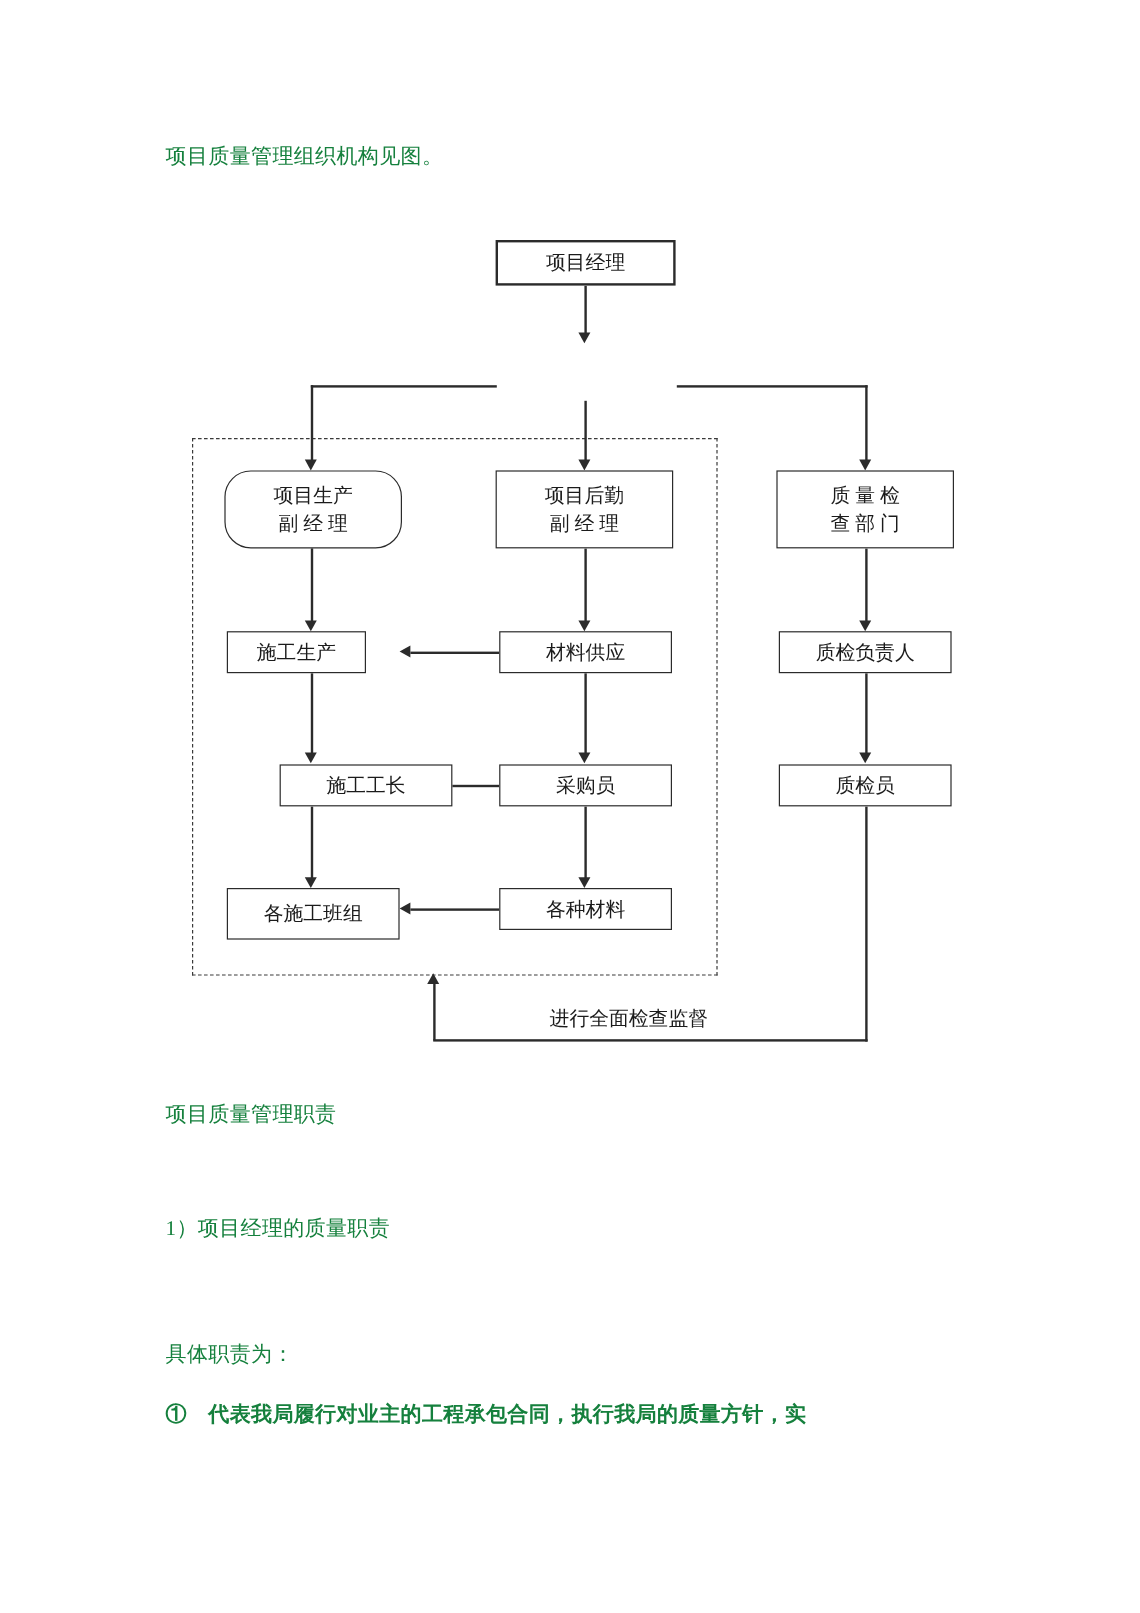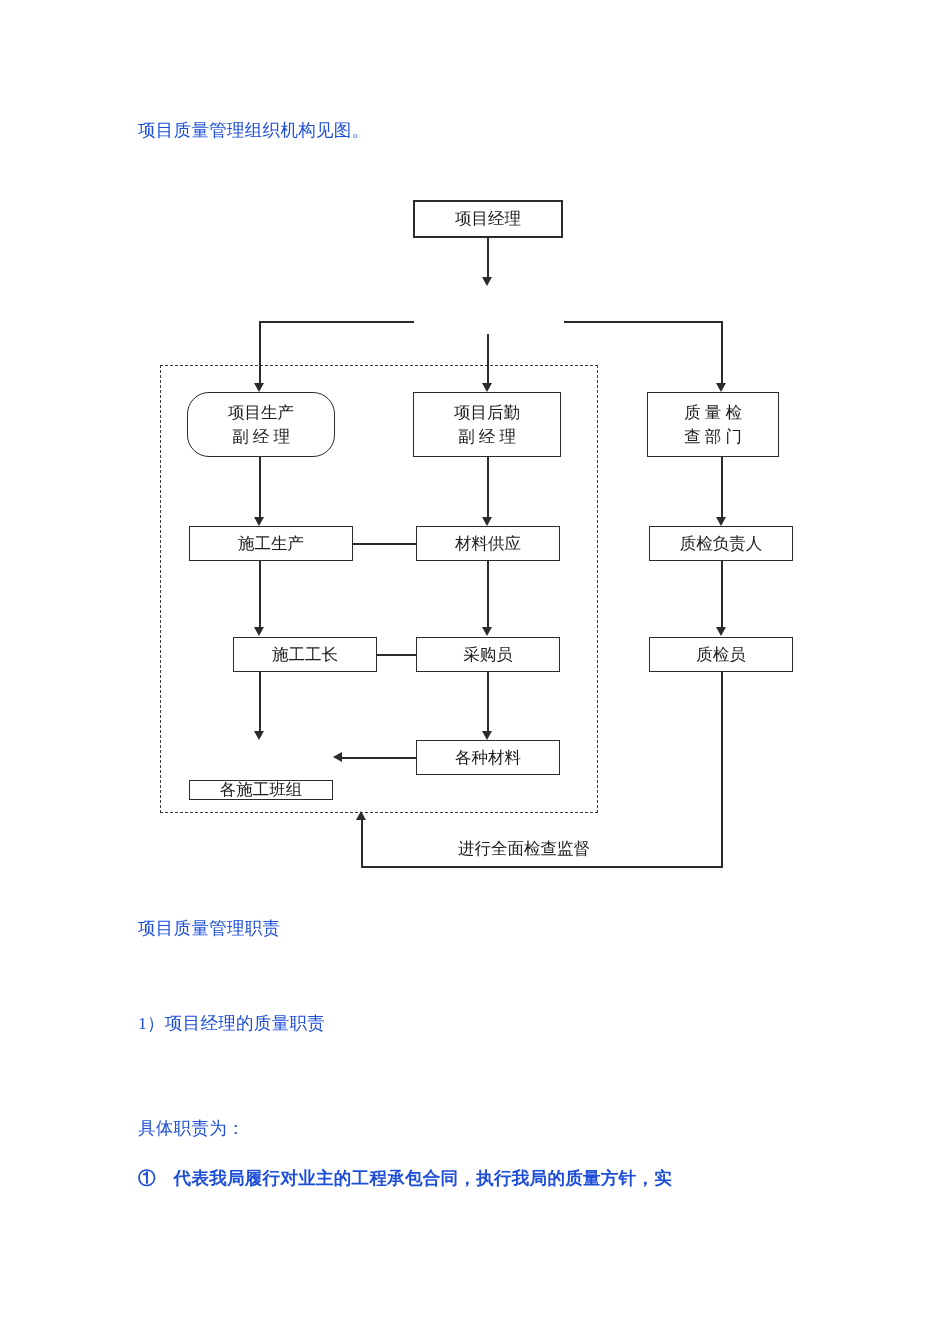--- a/index.html
+++ b/index.html
@@ -21,21 +21,21 @@
     left: 0; top: 0;
     width: 950px;
     height: 1344px;
   }
 
   
   .para {
     position: absolute;
     font-size: 17.5px;
     line-height: 1.0;
-    color: #1d4ed8;
+    color: #15803d;
     white-space: pre;
     letter-spacing: 0.3px;
   }
 
   
   .chart {
     position: absolute;
     left: 0;
     top: 0;
     width: 950px;
@@ -149,35 +149,35 @@
     <div class="node" style="left:187px; top:392px; width:148px; height:65px;border-radius:22px;">
       <span class="ln">项目生产</span>
       <span class="ln">副 经 理</span>
     </div>
 
     <div class="node" style="left:413px; top:392px; width:148px; height:65px;">
       <span class="ln">项目后勤</span>
       <span class="ln">副 经 理</span>
     </div>
 
-    <div class="node" style="left:647px; top:392px; width:132px; height:65px;">
+    <div class="node" style="left:647px; top:392px; width:148px; height:65px;">
       <span class="ln">质 量 检</span>
       <span class="ln">查 部 门</span>
     </div>
 
     <div class="vline" style="left:259px; top:457px; height:61px;"></div>
     <div class="arrow-down" style="left:254px; top:517px;"></div>
 
     <div class="vline" style="left:487px; top:457px; height:61px;"></div>
     <div class="arrow-down" style="left:482px; top:517px;"></div>
 
     <div class="vline" style="left:721px; top:457px; height:61px;"></div>
     <div class="arrow-down" style="left:716px; top:517px;"></div>
 
-    <div class="node" style="left:189px; top:526px; width:164px; height:35px;">
+    <div class="node" style="left:189px; top:526px; width:116px; height:35px;">
       <span class="ln">施工生产</span>
     </div>
 
     <div class="node" style="left:416px; top:526px; width:144px; height:35px;">
       <span class="ln">材料供应</span>
     </div>
 
     <div class="node" style="left:649px; top:526px; width:144px; height:35px;">
       <span class="ln">质检负责人</span>
     </div>
@@ -208,21 +208,21 @@
 
     <div class="hline" style="left:342px; top:654px; width:74px;"></div>
     <div class="arrow-left" style="left:333px; top:649px;"></div>
 
     <div class="vline" style="left:259px; top:672px; height:60px;"></div>
     <div class="arrow-down" style="left:254px; top:731px;"></div>
 
     <div class="vline" style="left:487px; top:672px; height:60px;"></div>
     <div class="arrow-down" style="left:482px; top:731px;"></div>
 
-    <div class="node" style="left:189px; top:740px; width:144px; height:20px;margin-top:40px;">
+    <div class="node" style="left:189px; top:740px; width:144px; height:43px;">
       <span class="ln">各施工班组</span>
     </div>
 
     <div class="node" style="left:416px; top:740px; width:144px; height:35px;">
       <span class="ln">各种材料</span>
     </div>
 
     <div class="hline" style="left:342px; top:757px; width:74px;"></div>
     <div class="arrow-left" style="left:333px; top:752px;"></div>
 

